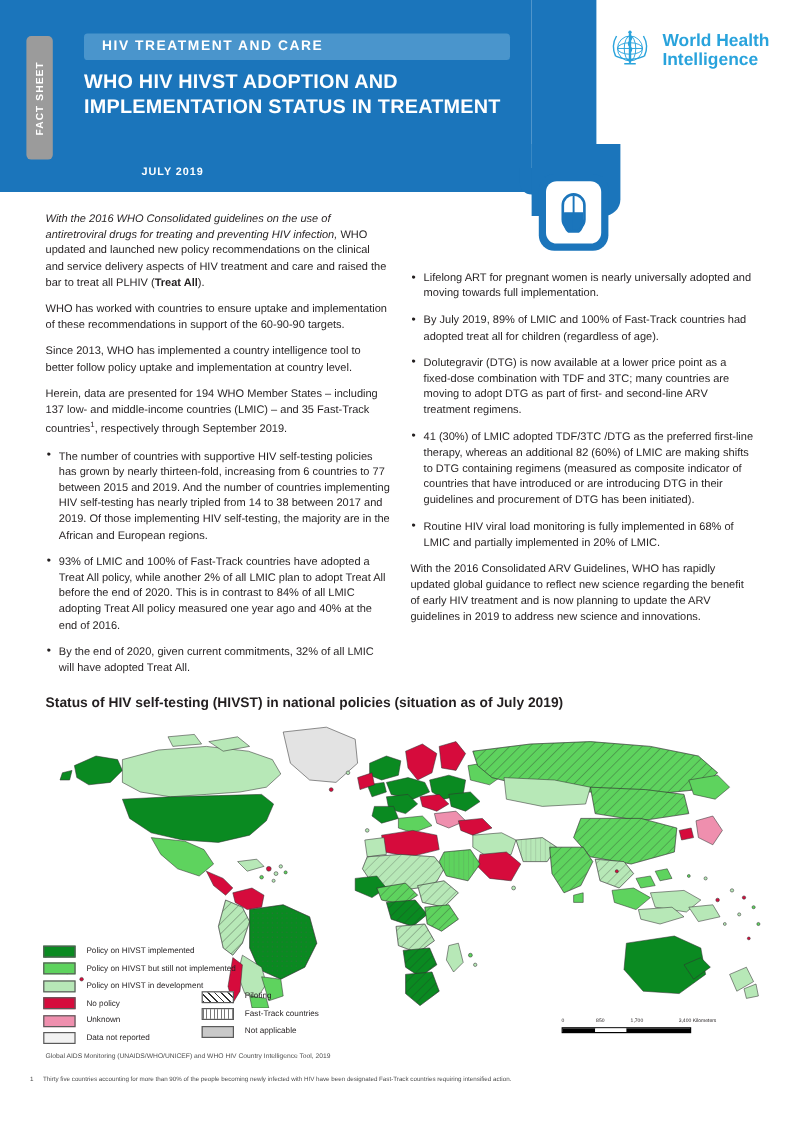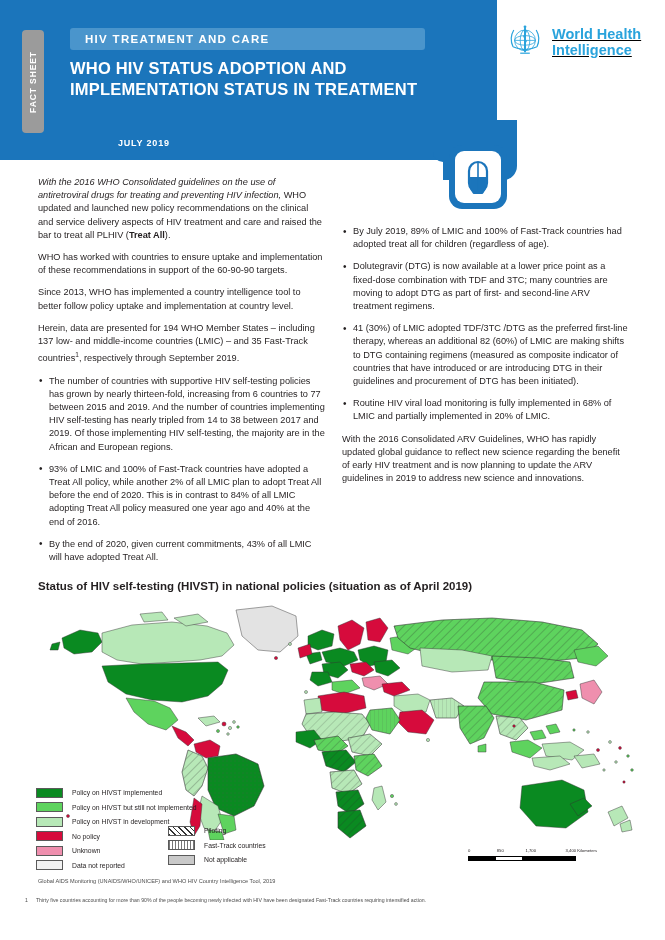--- a/index.html
+++ b/index.html
@@ -62,21 +62,21 @@
     position:absolute; left:70px; top:58px; width:360px;
     color:#ffffff; font-size:16.5px; font-weight:bold;
     line-height:21px; letter-spacing:0.2px;
   }
   .hdr-date {
     position:absolute; left:70px; top:138px;
     color:#ffffff; font-size:9px; font-weight:bold; letter-spacing:0.8px;margin-left:48px;
   }
 
   
-  .who-logo { position:absolute; left:505px; top:22px; display:flex; align-items:center; gap:7px;text-decoration:underline; }
+  .who-logo { position:absolute; left:505px; top:22px; display:flex; align-items:center; gap:7px; }
   .who-logo-text {
     color:#29a3dc; font-size:14.5px; font-weight:bold; line-height:16px;
   }
 
   
   .cols { position:absolute; left:0; top:176px; width:665px; height:390px; }
   .col { position:absolute; width:288px; font-size:9.2px; line-height:13.2px; color:#231f20; }
   .col-left { left:38px; top:0; }
   .col-right { left:342px; top:49px; }
   .para { margin-bottom:9px; }
@@ -139,21 +139,21 @@
 
     <div class="fact-sheet-tab">
       <span>FACT SHEET</span>
     </div>
 
     <div class="kicker-bar">
       <span>HIV TREATMENT AND CARE</span>
     </div>
 
     <div class="hdr-title">
-      <div>WHO HIV STATUS ADOPTION AND</div>
+      <div>WHO HIV HIVST ADOPTION AND</div>
       <div>IMPLEMENTATION STATUS IN TREATMENT</div>
     </div>
 
     <div class="hdr-date">JULY 2019</div>
 
     <div class="who-logo">
       <svg width="40" height="40" viewBox="0 0 100 100">
         <g stroke="#29a3dc" fill="none" stroke-width="2">
           <circle cx="50" cy="46" r="26"></circle>
           <ellipse cx="50" cy="46" rx="12" ry="26"></ellipse>
@@ -193,36 +193,37 @@
     <div class="col col-left">
       <div id="left-paras">
           <div class="para"><span class="ital">With the 2016 WHO Consolidated guidelines on the use of antiretroviral drugs for treating and preventing HIV infection,</span><span> WHO updated and launched new policy recommendations on the clinical and service delivery aspects of HIV treatment and care and raised the bar to treat all PLHIV (</span><span class="bold">Treat All</span><span>).</span></div>
           <div class="para"><span>WHO has worked with countries to ensure uptake and implementation of these recommendations in support of the 60-90-90 targets.</span></div>
           <div class="para"><span>Since 2013, WHO has implemented a country intelligence tool to better follow policy uptake and implementation at country level.</span></div>
           <div class="para"><span>Herein, data are presented for 194 WHO Member States – including 137 low- and middle-income countries (LMIC) – and 35 Fast-Track countries</span><span class="sup">1</span><span>, respectively through September 2019.</span></div>
         </div>
       <ul class="bullets" id="left-bullets">
           <li>The number of countries with supportive HIV self-testing policies has grown by nearly thirteen-fold, increasing from 6 countries to 77 between 2015 and 2019. And the number of countries implementing HIV self-testing has nearly tripled from 14 to 38 between 2017 and 2019. Of those implementing HIV self-testing, the majority are in the African and European regions.</li>
           <li>93% of LMIC and 100% of Fast-Track countries have adopted a Treat All policy, while another 2% of all LMIC plan to adopt Treat All before the end of 2020. This is in contrast to 84% of all LMIC adopting Treat All policy measured one year ago and 40% at the end of 2016.</li>
-          <li>By the end of 2020, given current commitments, 43% of all LMIC will have adopted Treat All.</li>
+          <li>By the end of 2020, given current commitments, 32% of all LMIC will have adopted Treat All.</li>
         </ul>
     </div>
 
     <div class="col col-right">
       <ul class="bullets" id="right-bullets">
+          <li>Lifelong ART for pregnant women is nearly universally adopted and moving towards full implementation.</li>
           <li>By July 2019, 89% of LMIC and 100% of Fast-Track countries had adopted treat all for children (regardless of age).</li>
           <li>Dolutegravir (DTG) is now available at a lower price point as a fixed-dose combination with TDF and 3TC; many countries are moving to adopt DTG as part of first- and second-line ARV treatment regimens.</li>
           <li>41 (30%) of LMIC adopted TDF/3TC /DTG as the preferred first-line therapy, whereas an additional 82 (60%) of LMIC are making shifts to DTG containing regimens (measured as composite indicator of countries that have introduced or are introducing DTG in their guidelines and procurement of DTG has been initiated).</li>
           <li>Routine HIV viral load monitoring is fully implemented in 68% of LMIC and partially implemented in 20% of LMIC.</li>
         </ul>
       <div class="para">With the 2016 Consolidated ARV Guidelines, WHO has rapidly updated global guidance to reflect new science regarding the benefit of early HIV treatment and is now planning to update the ARV guidelines in 2019 to address new science and innovations.</div>
     </div>
   </div>
 
-  <div class="map-title">Status of HIV self-testing (HIVST) in national policies (situation as of April 2019)</div>
+  <div class="map-title">Status of HIV self-testing (HIVST) in national policies (situation as of July 2019)</div>
 
   <div class="map-area">
     <svg class="map-svg" viewBox="0 0 625 240">
       <defs>
         <pattern id="hatch" width="6" height="6" patternTransform="rotate(45)" patternUnits="userSpaceOnUse">
           <rect width="6" height="6" fill="none"></rect>
           <line x1="0" y1="0" x2="0" y2="6" stroke="#2b2b2b" stroke-width="1.1"></line>
         </pattern>
         <pattern id="vlines" width="4" height="4" patternUnits="userSpaceOnUse">
           <rect width="4" height="4" fill="none"></rect>

